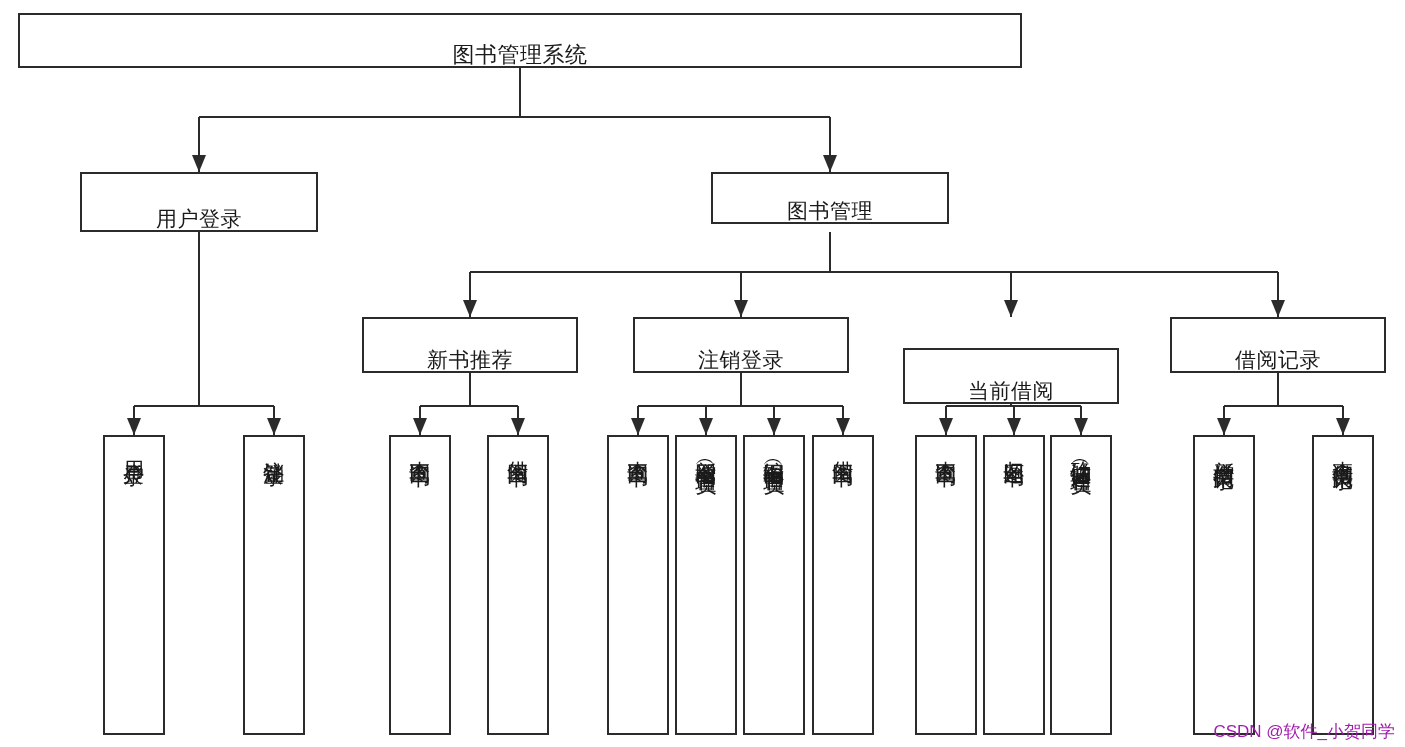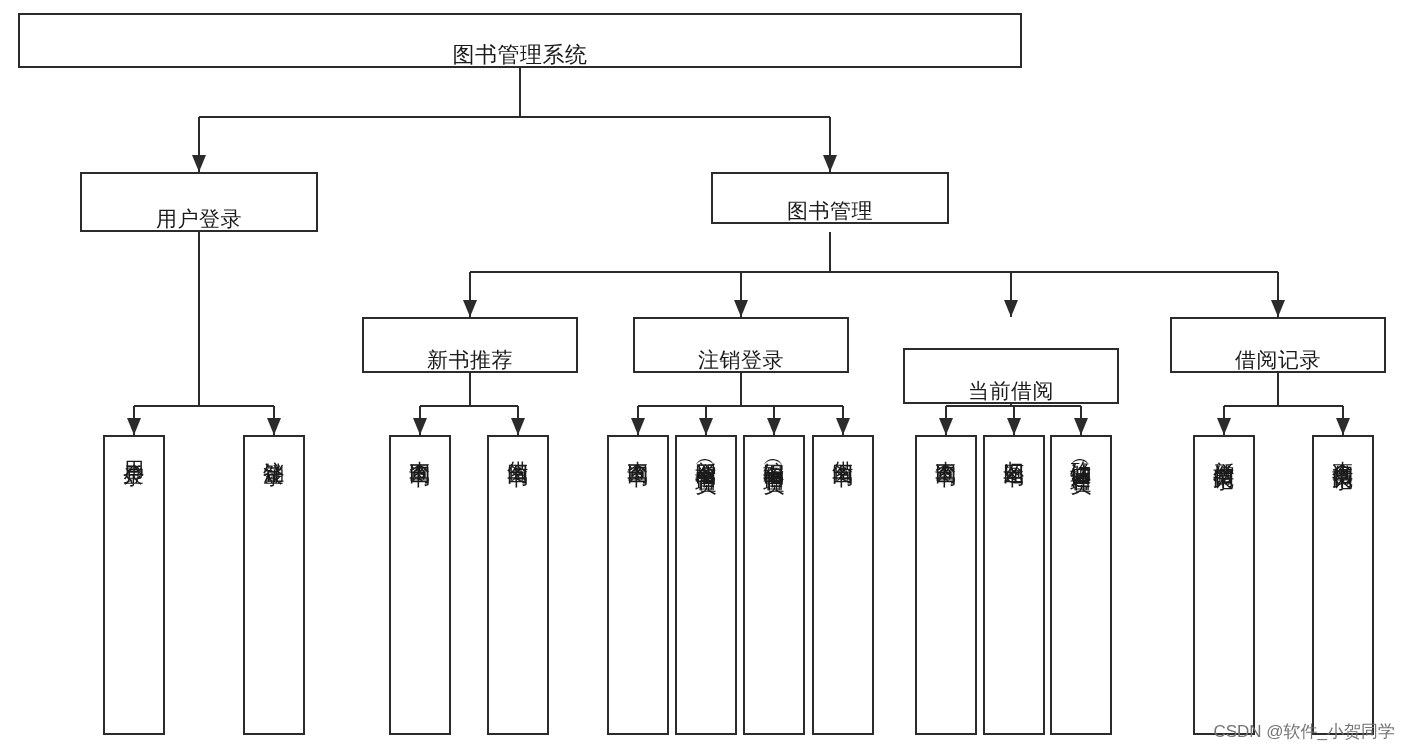--- a/index.html
+++ b/index.html
@@ -58,21 +58,21 @@
     text-orientation: upright;
     font-size: 21px;
     line-height: 1.12;
     letter-spacing: 2px;
   }
   #watermark {
     position: absolute;
     right: 10px;
     bottom: 4px;
     font-size: 17px;
-    color: #737373;
+    color: #a21caf;
     white-space: nowrap;
     pointer-events: none;
   }
 </style>
 </head>
 <body>
 
 <div id="diagram-root">
 
   <svg id="diagram-svg" viewBox="0 0 1405 747" xmlns="http://www.w3.org/2000/svg" aria-hidden="true">

